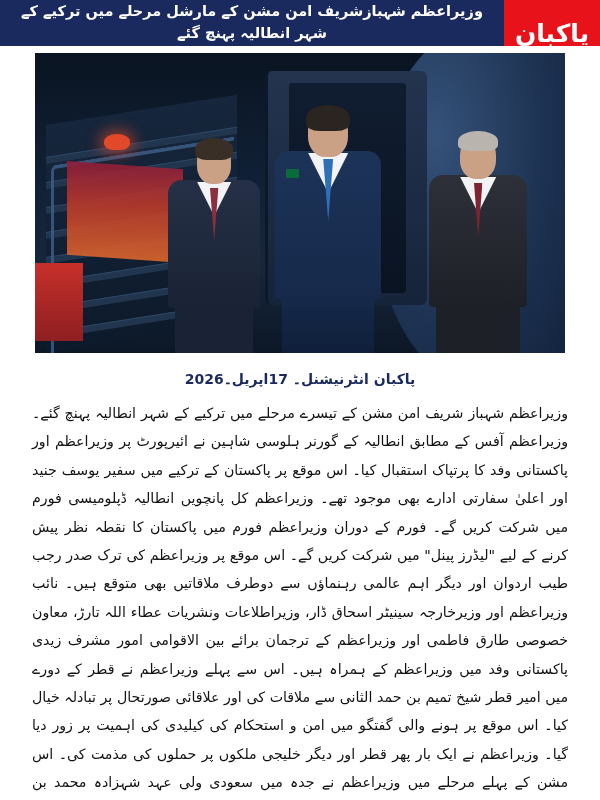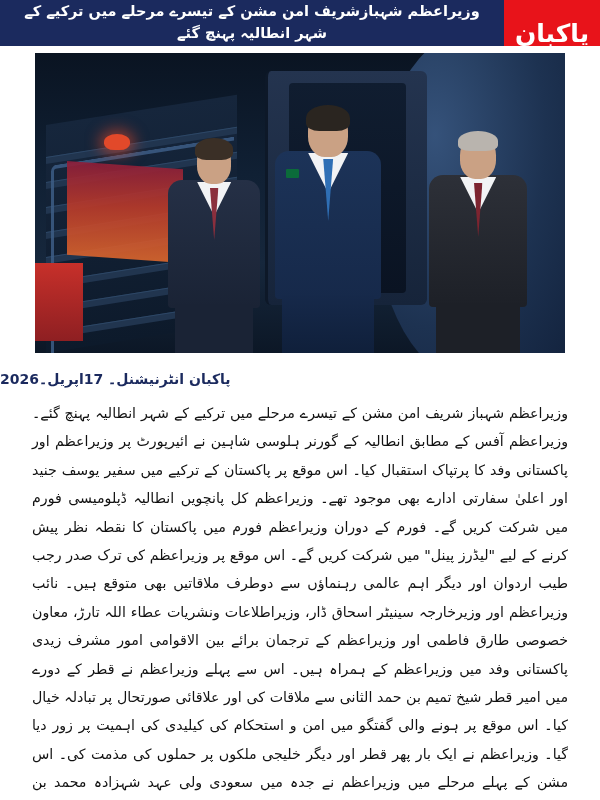--- a/index.html
+++ b/index.html
@@ -251,21 +251,21 @@
     position: absolute;
     width: 13px;
     height: 9px;
     background: #0b6b3a;
     border-radius: 1px;
   }
 
   
   .byline {
     margin-top: 18px;
-    text-align: left;
+    text-align: center;
     color: #1b2a5e;
     font-size: 14px;
     font-weight: bold;
     font-family: "DejaVu Sans", "Liberation Sans", sans-serif;
     direction: rtl;
   }
 
   
   .article {
     margin: 12px 32px 0 32px;
@@ -282,21 +282,21 @@
 </head>
 <body>
 
 <div class="page">
 
   <div class="header">
     <div class="logo-box">
       <span>پاکبان</span>
     </div>
     <div class="headline-box">
-      <div class="headline-text">وزیراعظم شہبازشریف امن مشن کے تیسرے مرحلے میں ترکیے کے شہر انطالیہ پہنچ گئے</div>
+      <div class="headline-text">وزیراعظم شہبازشریف امن مشن کے مارشل مرحلے میں ترکیے کے شہر انطالیہ پہنچ گئے</div>
     </div>
   </div>
 
   <div class="photo-wrap">
     <div class="photo">
       <div class="bg-sky"></div>
       <div class="fuselage">
         <div class="fuselage-body"></div>
       </div>
       <div class="door-frame"></div>

